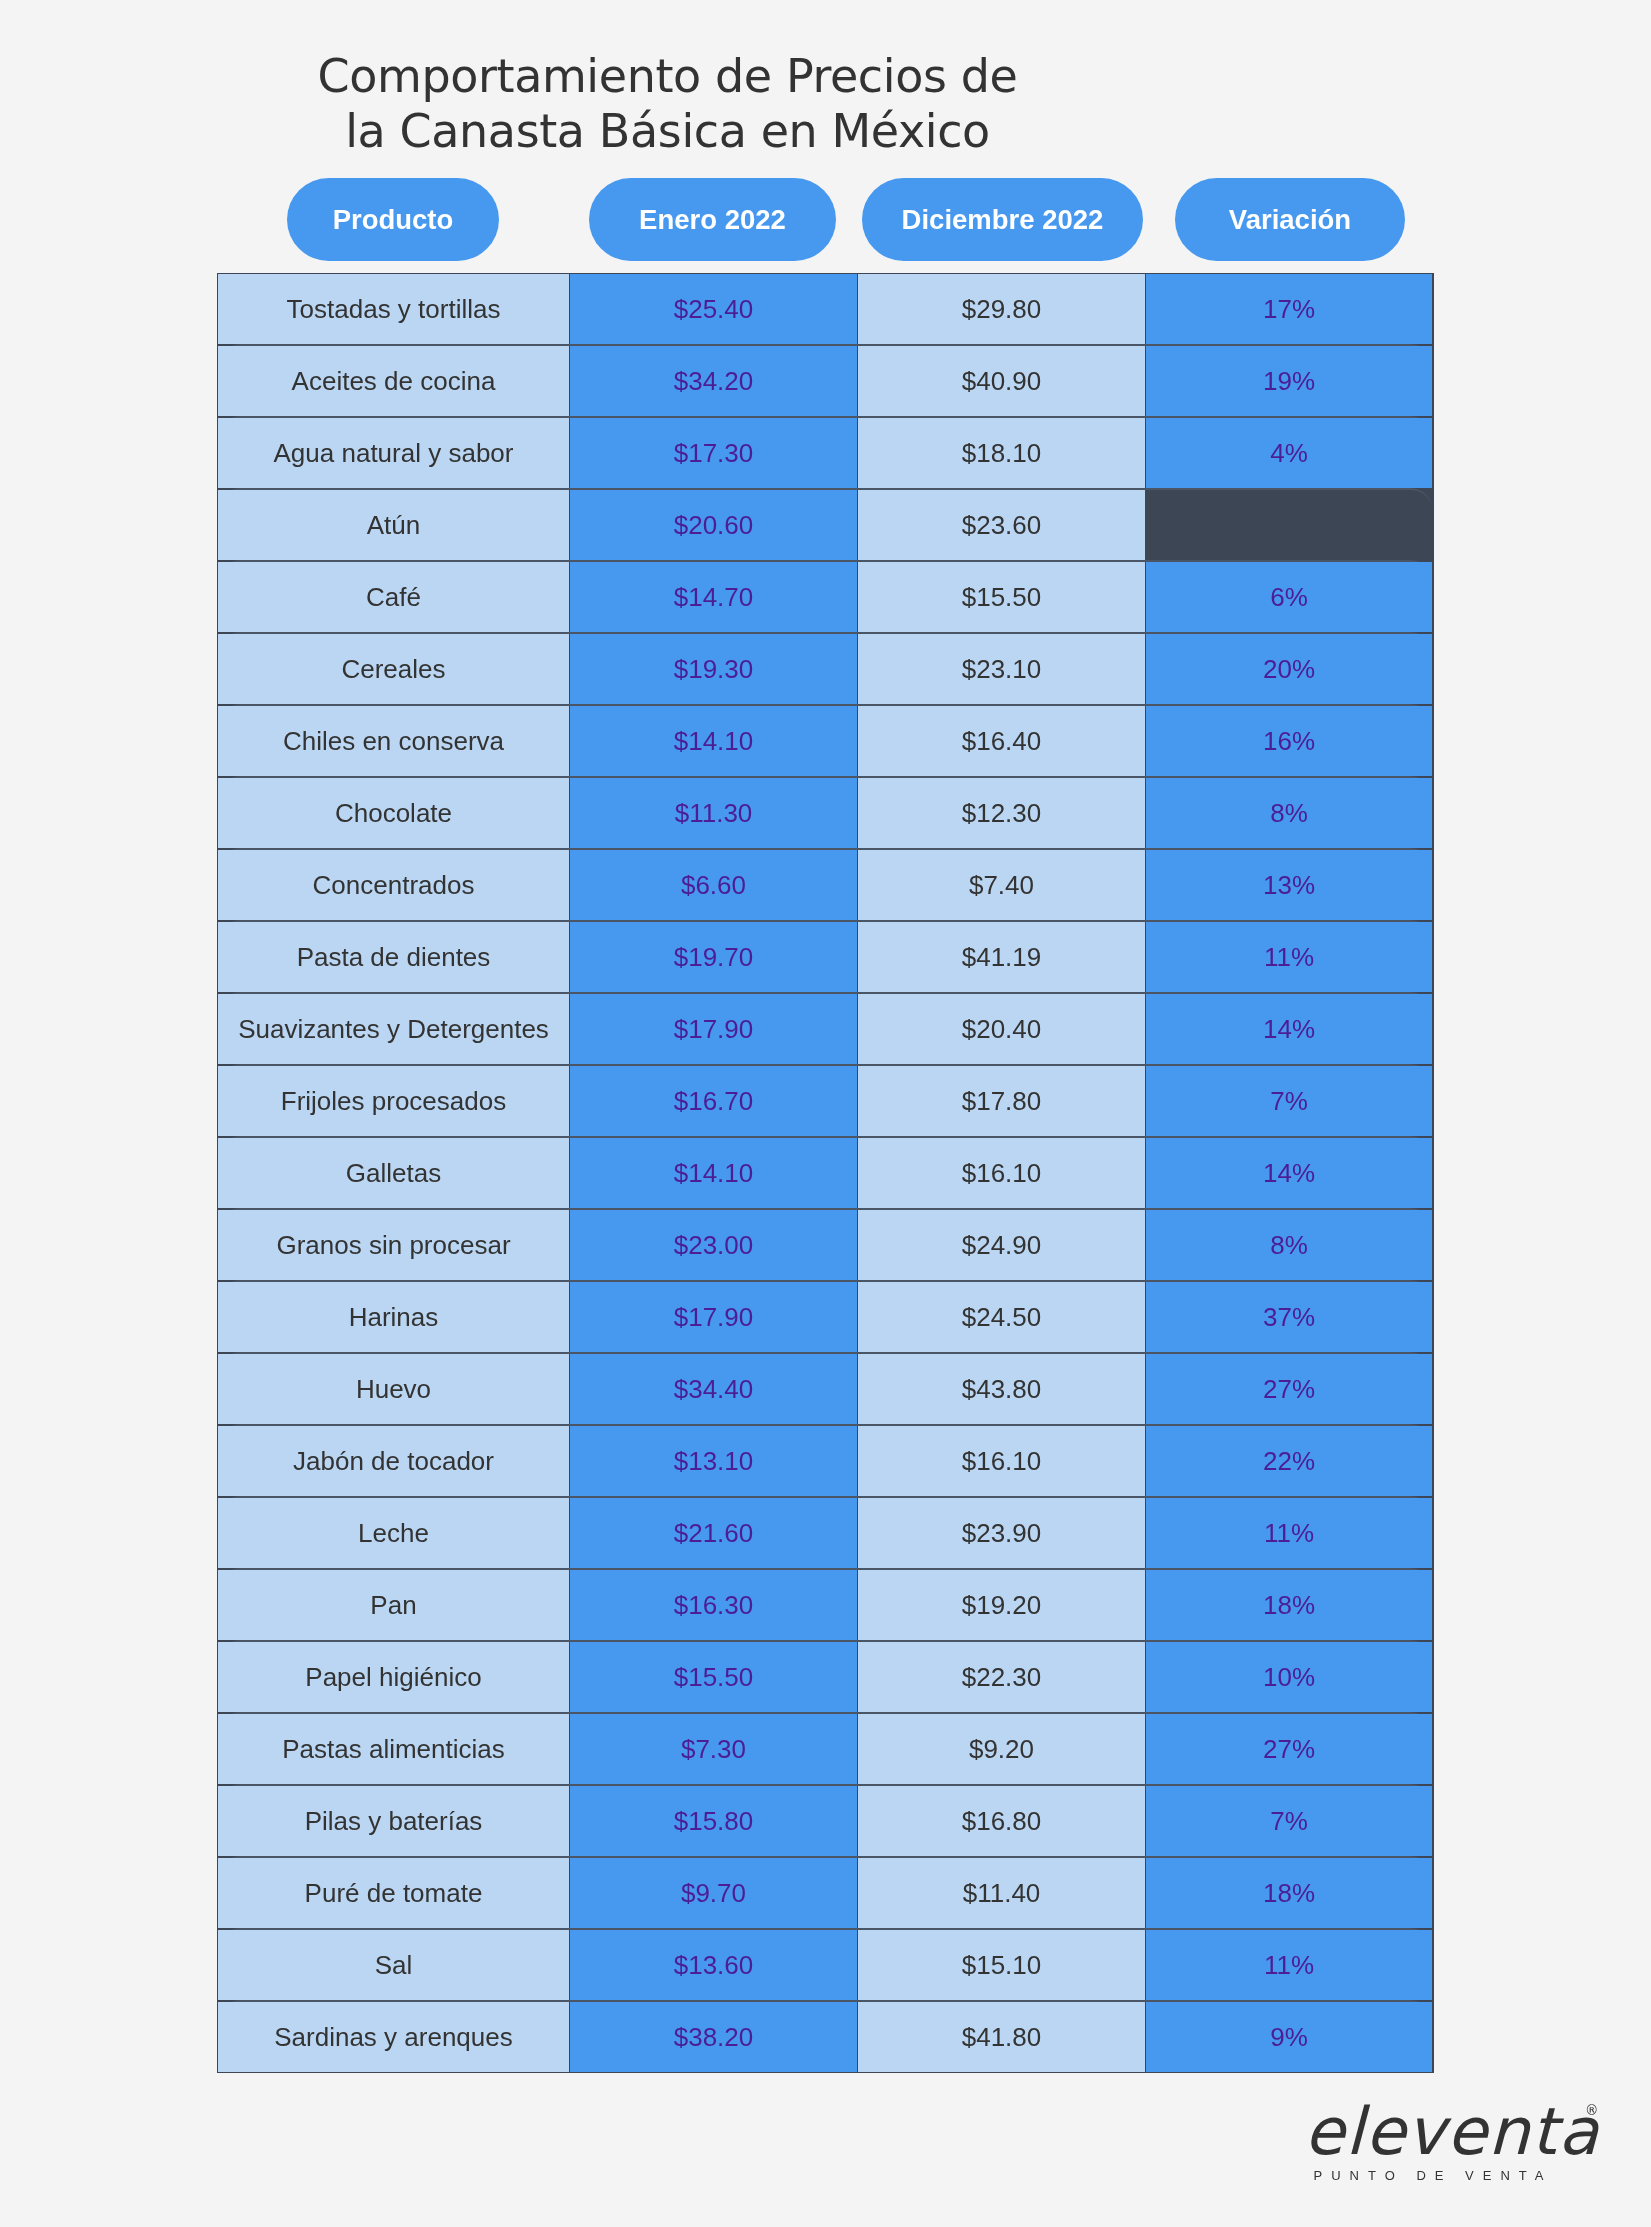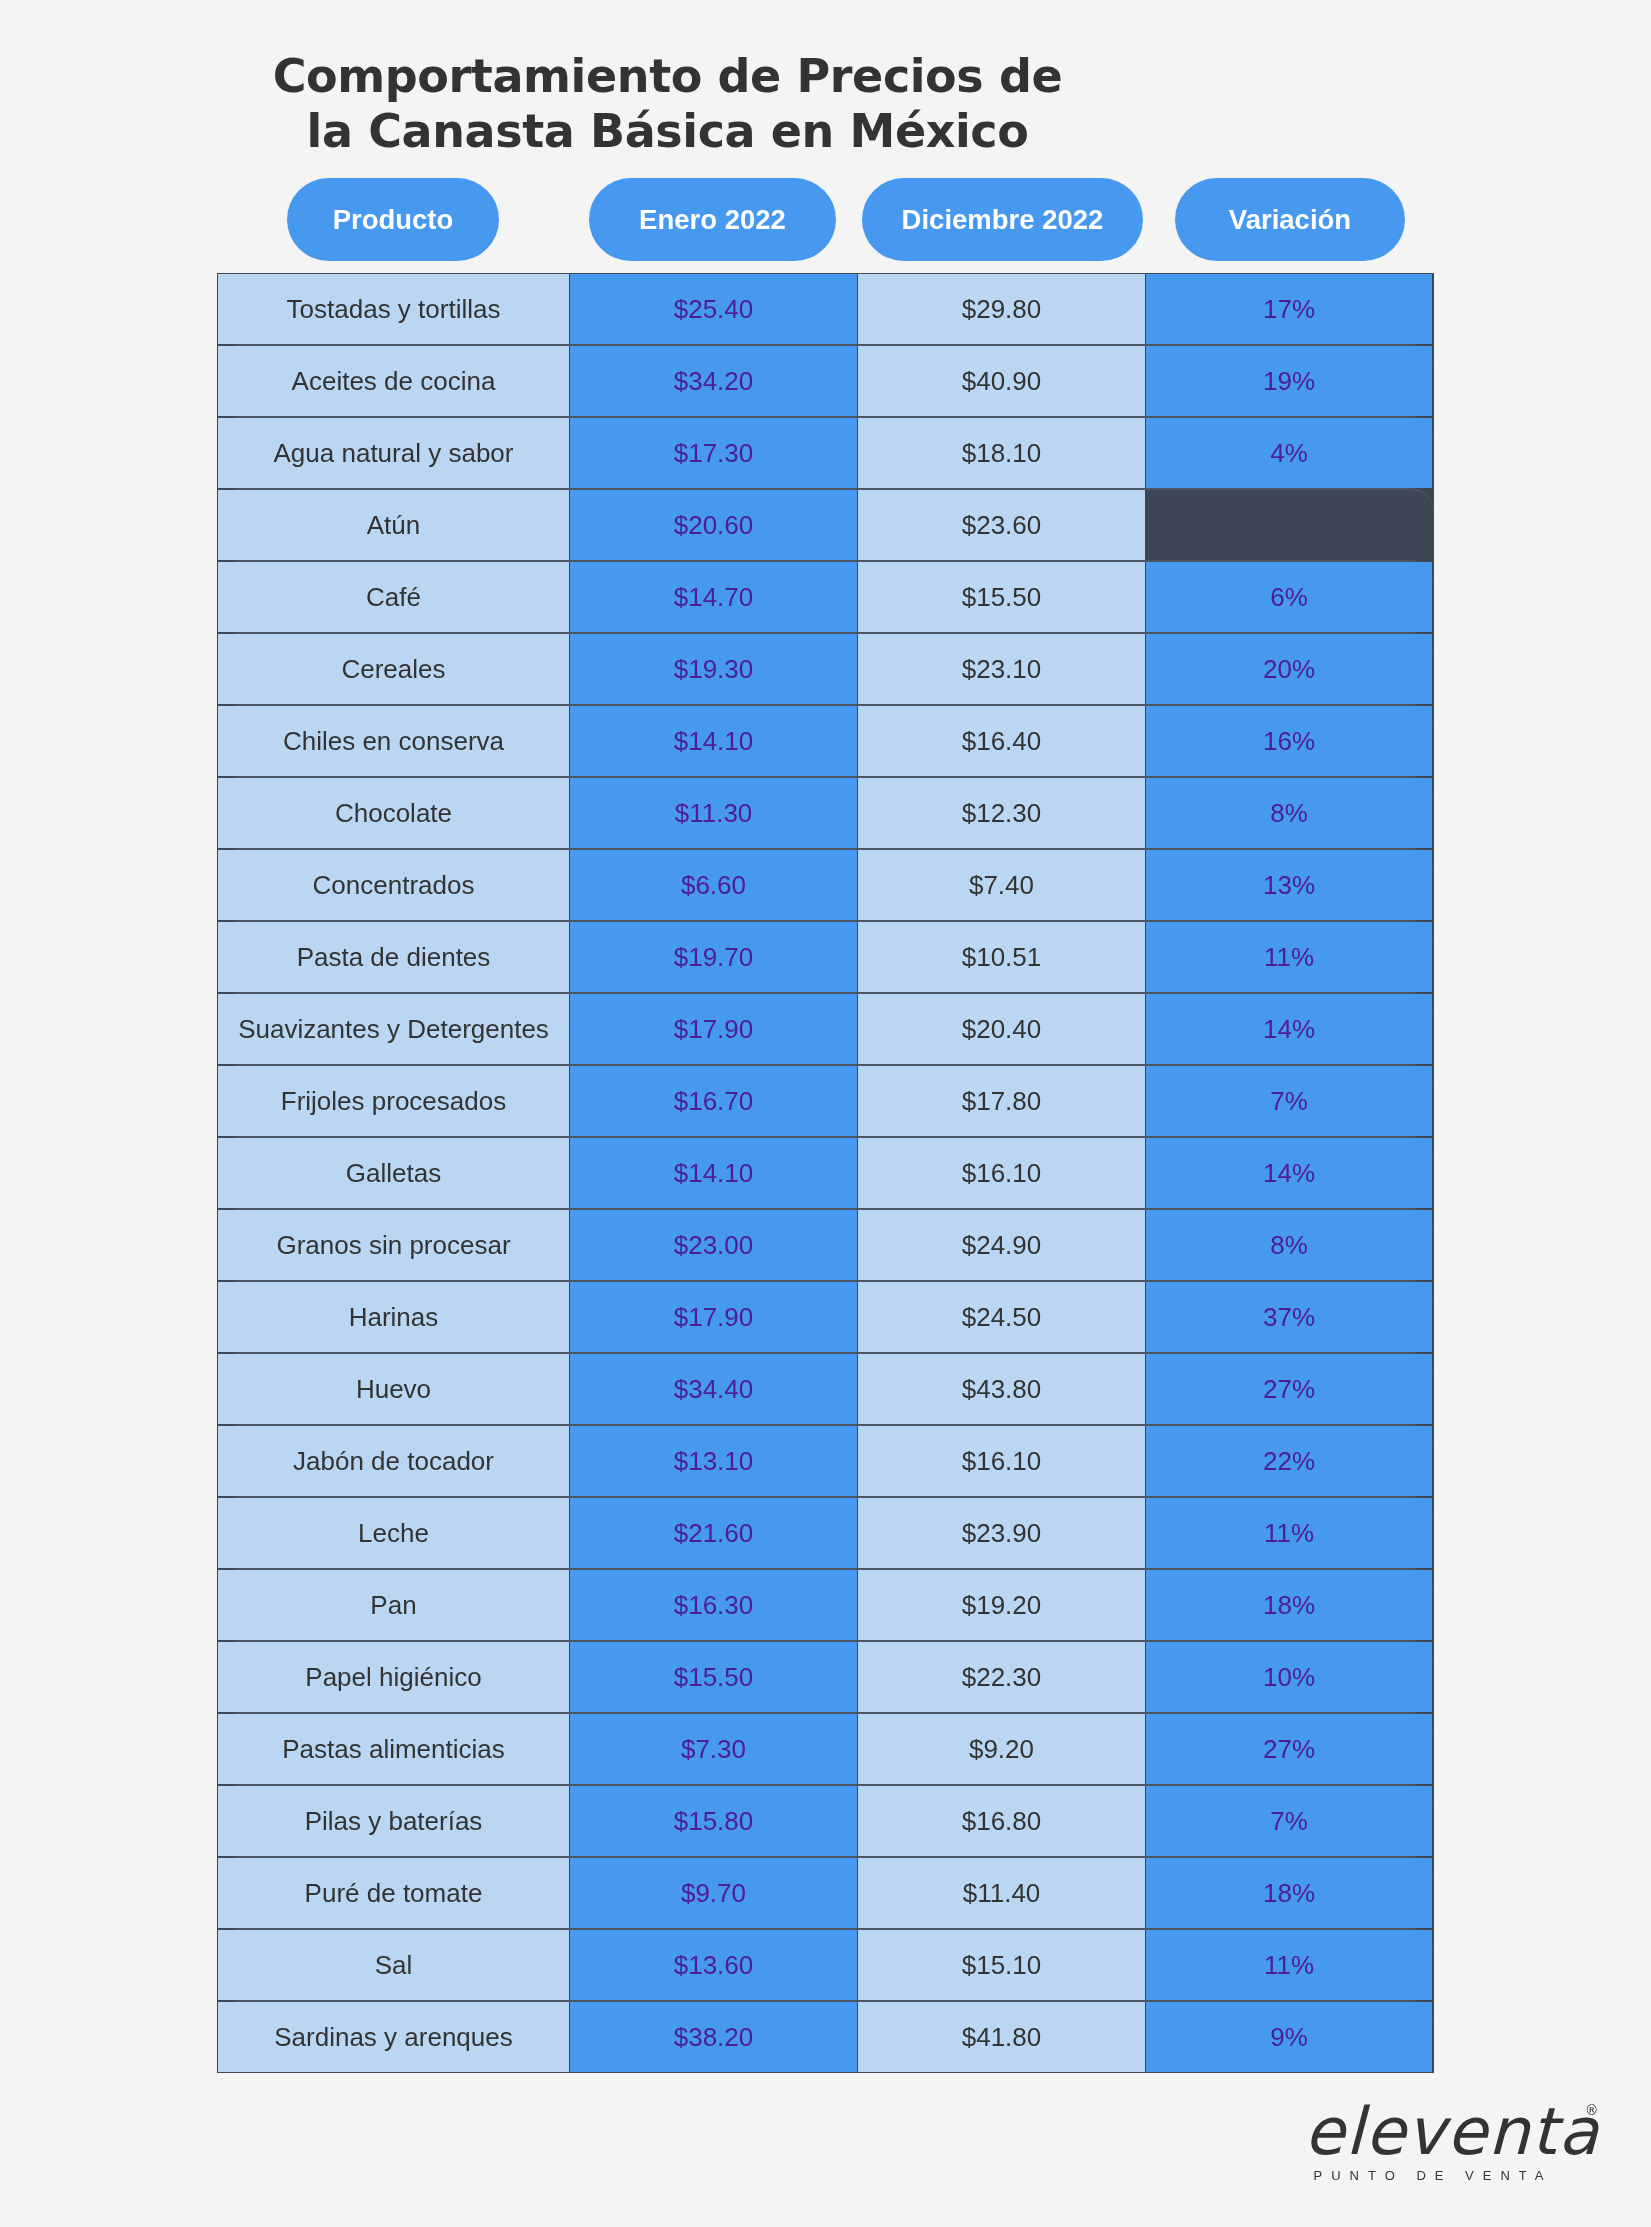--- a/index.html
+++ b/index.html
@@ -6,21 +6,21 @@
   body {
     width: 1651px; height: 2227px;
     background: #f4f4f4;
     font-family: "DejaVu Sans", "Liberation Sans", sans-serif;
     position: relative;
     overflow: hidden;
   }
   .title {
     position: absolute; left: 0; top: 49px; width: 1335px;
     text-align: center; color: #333333;
-    font-weight: bold; font-size: 46px; line-height: 55px;
+    font-weight: normal; font-size: 46px; line-height: 55px;
     letter-spacing: -0.4px;
   }
   .title span { display: block; }
   .header-pill {
     position: absolute; top: 178px; height: 83px;
     background: #4799f0; color: #ffffff;
     border-radius: 42px;
     display: flex; align-items: center; justify-content: center;
     font-size: 27.5px; font-weight: bold;
     font-family: "Liberation Sans", sans-serif;
@@ -134,21 +134,21 @@
     </div>
     <div class="row">
       <div class="cell light">Concentrados</div>
       <div class="cell dark">$6.60</div>
       <div class="cell light">$7.40</div>
       <div class="cell dark">13%</div>
     </div>
     <div class="row">
       <div class="cell light">Pasta de dientes</div>
       <div class="cell dark">$19.70</div>
-      <div class="cell light">$10.51</div>
+      <div class="cell light">$41.19</div>
       <div class="cell dark">11%</div>
     </div>
     <div class="row">
       <div class="cell light">Suavizantes y Detergentes</div>
       <div class="cell dark">$17.90</div>
       <div class="cell light">$20.40</div>
       <div class="cell dark">14%</div>
     </div>
     <div class="row">
       <div class="cell light">Frijoles procesados</div>

